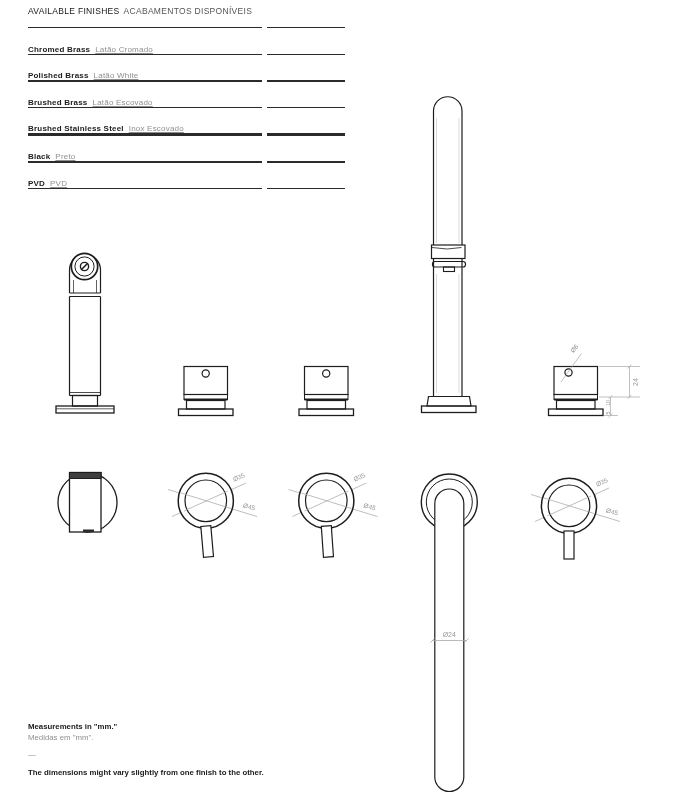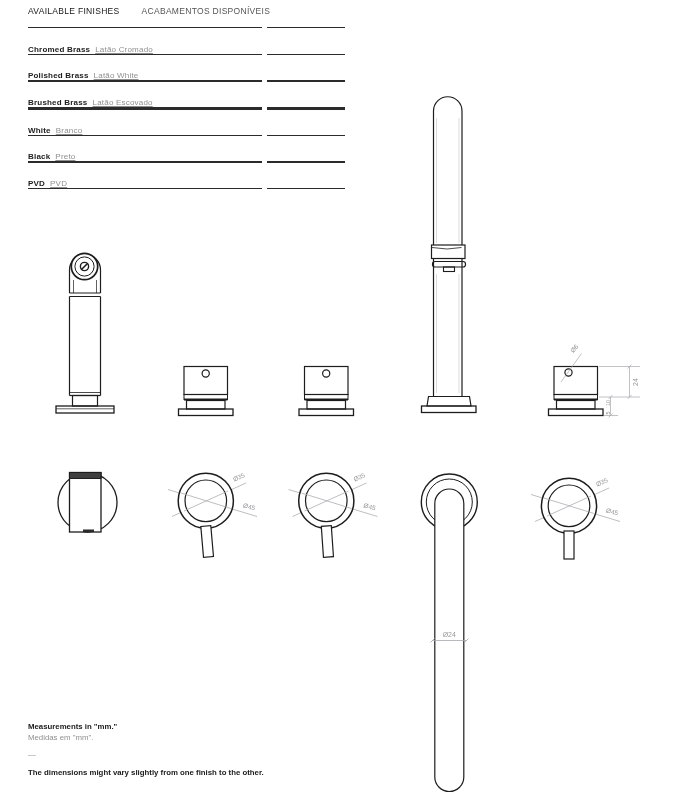--- a/index.html
+++ b/index.html
@@ -3,21 +3,21 @@
 <meta charset="utf-8">
 <style>
   html,body{margin:0;padding:0;background:#ffffff;}
   .page{
     position:relative;width:696px;height:800px;background:#ffffff;overflow:hidden;
     font-family:"Liberation Sans",sans-serif;color:#1d1d1d;
   }
   
   .hdr{position:absolute;left:28px;top:6px;font-size:8.5px;letter-spacing:.3px;white-space:nowrap;}
   .hdr b{font-weight:normal;color:#161616;}
-  .hdr span{color:#555;margin-left:22px;font-weight:normal;}
+  .hdr span{color:#555;margin-left:4px;font-weight:normal;}
   
   .finishes{position:absolute;left:28px;top:27px;width:317px;}
   .sep{display:flex;gap:5px;}
   .sep i{display:block;height:1.4px;background:#2b2b2b;}
   .sep .s1{width:234px;} .sep .s2{width:78px;}
   .frow{height:25.2px;display:flex;align-items:flex-end;font-size:8px;}
   .frow b{font-weight:bold;color:#1c1c1c;letter-spacing:.2px;}
   .frow span{color:#8f8f8f;margin-left:5px;letter-spacing:.2px;text-decoration:underline;}
   
   svg.draw{position:absolute;left:0;top:0;}
@@ -59,27 +59,27 @@
         <i class="s2"></i>
       </div>
     <div class="frow">
         <b>Brushed Brass</b>
         <span>Latão Escovado</span>
       </div>
     <div class="sep">
         <i class="s1"></i>
         <i class="s2"></i>
       </div>
-    <div class="sep">
-        <i class="s1"></i>
-        <i class="s2"></i>
-      </div>
-    <div class="frow">
-        <b>White</b>
-        <span>Branco</span>
+    <div class="frow">
+        <b>Brushed Stainless Steel</b>
+        <span>Inox Escovado</span>
+      </div>
+    <div class="sep">
+        <i class="s1"></i>
+        <i class="s2"></i>
       </div>
     <div class="sep">
         <i class="s1"></i>
         <i class="s2"></i>
       </div>
     <div class="frow">
         <b>Black</b>
         <span>Preto</span>
       </div>
     <div class="sep">

